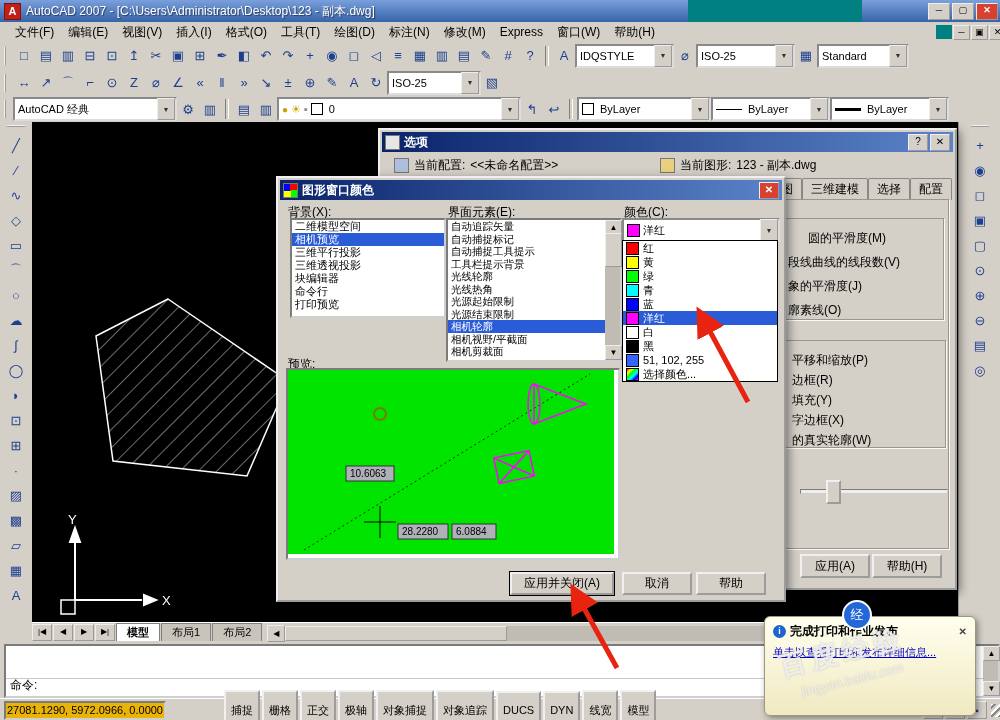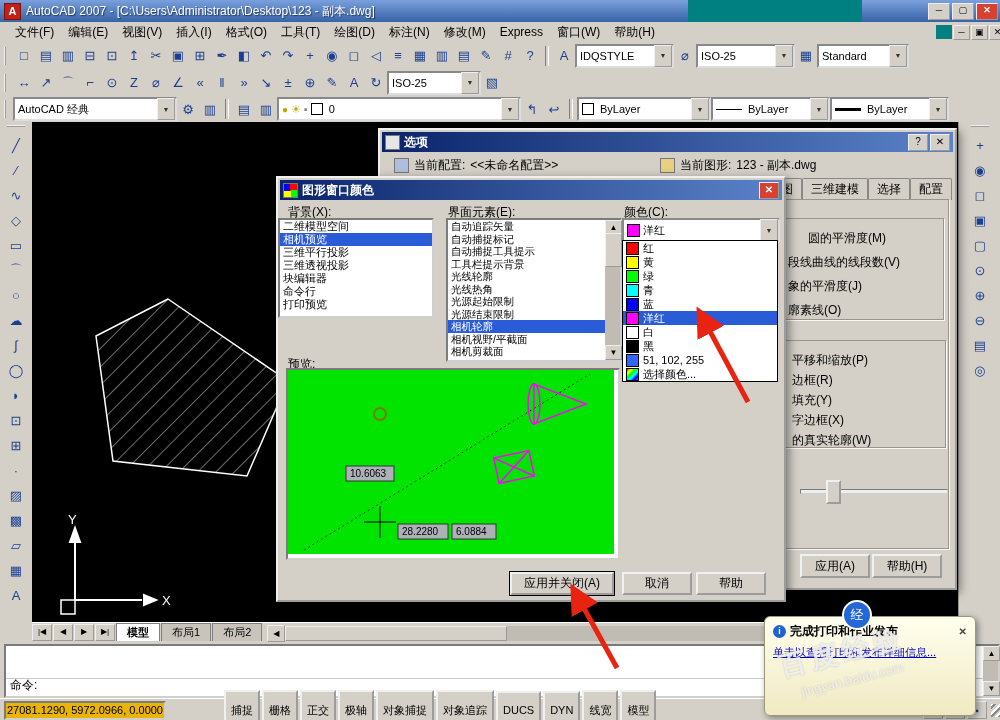--- a/index.html
+++ b/index.html
@@ -451,21 +451,21 @@
 </div>
 
 <div class="abs dlg" style="left:276px;top:176px;width:506px;height:422px;z-index:20">
   <div class="dtitle">
     <span class="dico colors"></span>
     <span>图形窗口颜色</span>
     <span class="dbtn red" style="margin-left:auto">✕</span>
   </div>
 
   <span class="lbl" style="left:10px;top:26px">背景(X):</span>
-  <div class="abs sunken" style="left:0;top:40px;width:152px;height:96px">
+  <div class="abs sunken" style="left:12px;top:40px;width:152px;height:96px">
 
   <div class="lrow">二维模型空间</div>
       <div class="lrow sel">相机预览</div>
       <div class="lrow">三维平行投影</div>
       <div class="lrow">三维透视投影</div>
       <div class="lrow">块编辑器</div>
       <div class="lrow">命令行</div>
       <div class="lrow">打印预览</div>
     </div>
 

